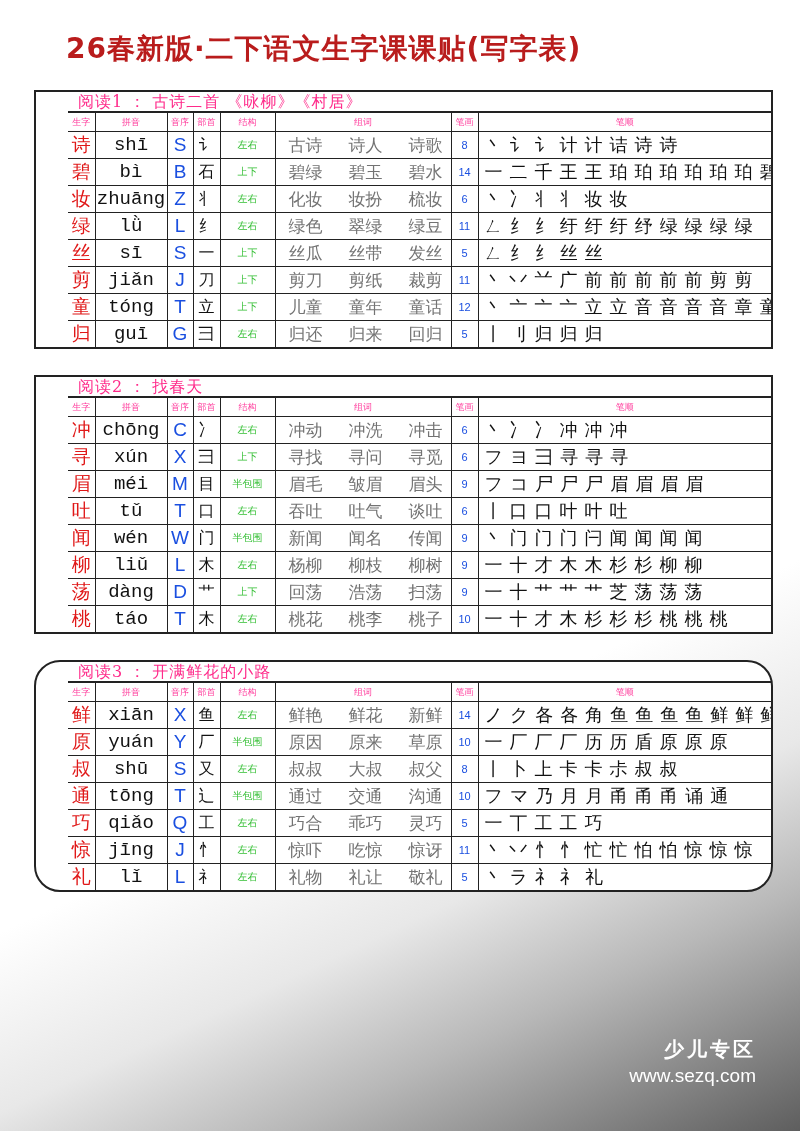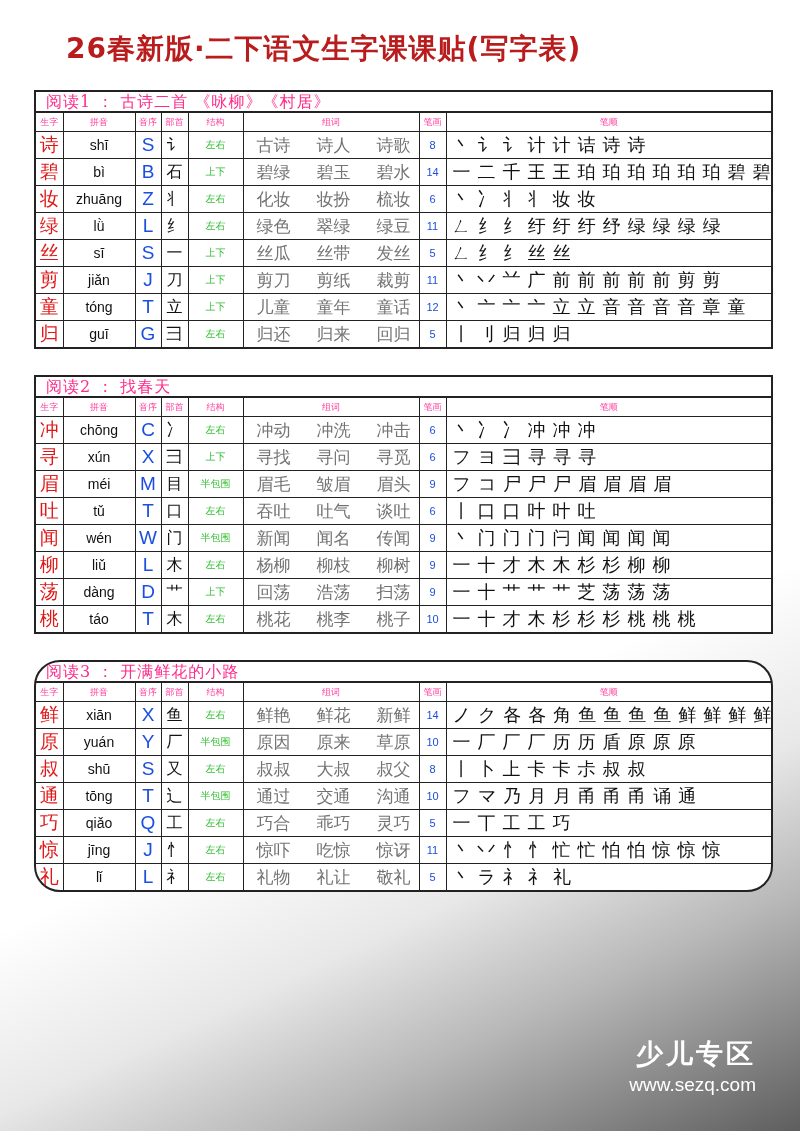--- a/index.html
+++ b/index.html
@@ -8,48 +8,48 @@
     background: linear-gradient(155deg, #ffffff 0%, #ffffff 62%, #e8e8e8 74%, #b8b8b8 84%, #7a7a7a 95%, #5e5e5e 100%);
     font-family: "DejaVu Sans", sans-serif;
   }
   .page-title {
     position:absolute; left:66px; top:30px; width:640px; height:40px;
     color:#b91c1c; font-size:28px; font-weight:bold; letter-spacing:1px;
     font-family: "DejaVu Sans", sans-serif; white-space:nowrap;
   }
   .lesson {
     position:absolute; left:34px; width:739px;
-    border:2px solid #222; box-sizing:border-box; background:#fff;
+    border:2px solid #222; box-sizing:border-box; background:#fff;padding-left:32px;
   }
   .lesson-title {
     height:19px; line-height:19px; border-bottom:2px solid #222;
     color:#ff2a8a; font-size:16px; padding-left:10px; white-space:nowrap;
     font-family: "DejaVu Serif", serif; letter-spacing:1px;
   }
   table { border-collapse:collapse; width:100%; table-layout:fixed; }
   td, th { border:1.5px solid #222; padding:0; text-align:center; overflow:hidden; white-space:nowrap; }
   tr:first-child td, tr:first-child th { border-top:none; }
   td:first-child, th:first-child { border-left:none; }
   td:last-child, th:last-child { border-right:none; }
   tr:last-child td { border-bottom:none; }
   th { height:18px; font-size:9px; color:#ff3c9c; font-weight:normal; font-family:"DejaVu Serif", serif;margin-left:37px; }
   td { height:26px; }
   .c-char { color:#e01818; font-size:19px; font-family:"DejaVu Serif", serif; }
-  .c-pinyin { font-size:14px; color:#111; font-family:Liberation Sans, sans-serif; }
+  .c-pinyin { font-size:19px; color:#111; font-family:Liberation Mono, monospace; }
   .c-initial { color:#1a4fe0; font-size:19px; font-family:"Liberation Sans", sans-serif; }
   .c-radical { font-size:16px; color:#111; font-family:"DejaVu Serif", serif; }
   .c-structure { color:#38c038; font-size:10px; font-family:"DejaVu Serif", serif; }
   .c-words { font-size:17px; color:#737373; font-family:"DejaVu Serif", serif; text-align:left; }
   .c-words span { display:inline-block; width:60px; text-align:center; }
   .c-strokes { color:#1a4fe0; font-size:11px; font-family:"Liberation Sans", sans-serif; }
   .c-order { text-align:left; padding-left:6px; font-size:18px; color:#111; font-family:Liberation Sans, sans-serif; letter-spacing:1px; }
   .watermark {
     position:absolute; right:44px; top:1036px; text-align:right; color:#fff;
   }
-  .wm-logo { font-size:27px; font-weight:bold; letter-spacing:3px; font-family:Liberation Mono, monospace; }
+  .wm-logo { font-size:20px; font-weight:bold; letter-spacing:3px; font-family:Liberation Mono, monospace; }
   .wm-url { font-size:19px; font-family:"Liberation Sans", sans-serif; margin-top:2px; }
 </style>
 </head>
 <body>
 
 <div class="page-title">26春新版·二下语文生字课课贴(写字表)</div>
 
 <div class="lesson" style="top:90px;">
   <div class="lesson-title">阅读1 ： 古诗二首 《咏柳》《村居》</div>
   <table>

